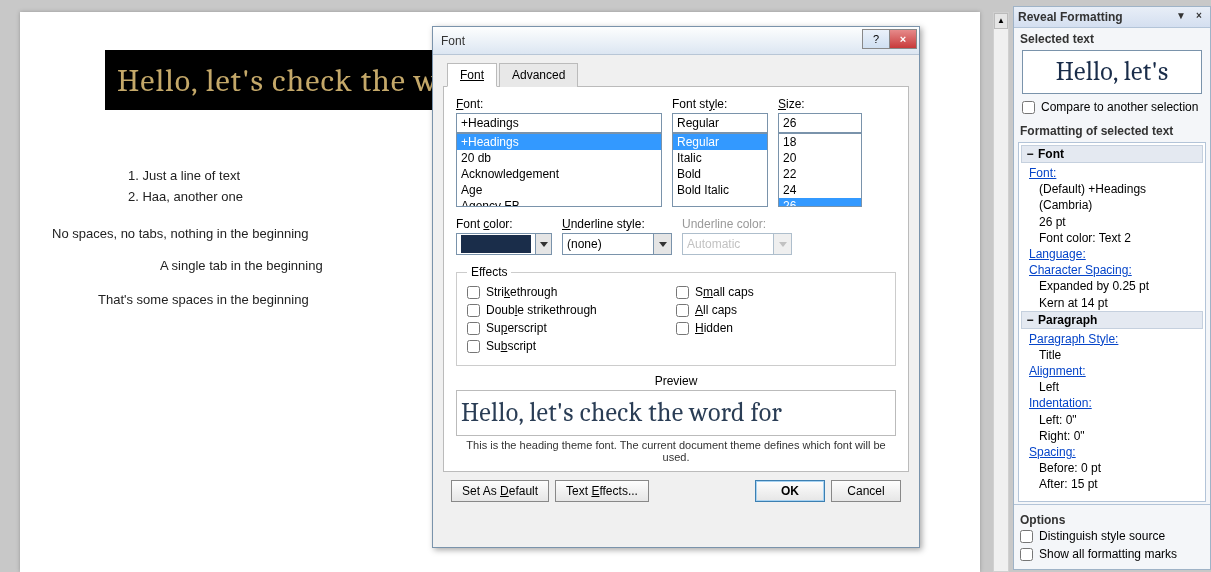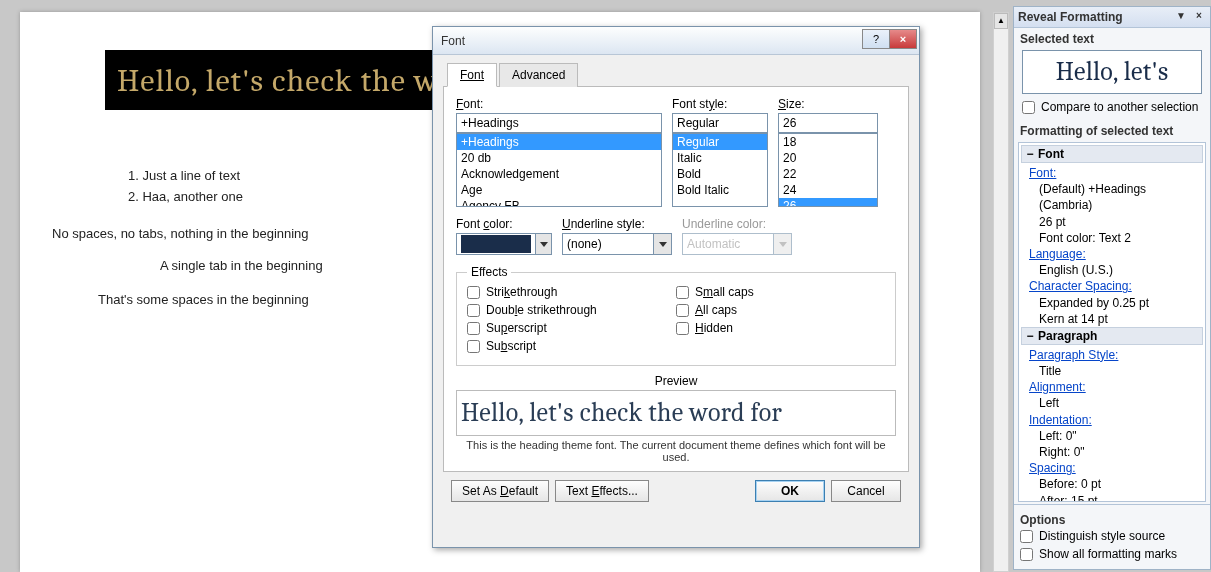--- a/index.html
+++ b/index.html
@@ -139,21 +139,21 @@
         <div class="col" style="width:96px;">
           <div class="lbl">Font st<span class="ul">y</span>le:</div>
           <input class="textinput" value="Regular" style="">
           <div class="listbox" style="height:74px;">
             <div class="opt selected">Regular</div>
             <div class="opt">Italic</div>
             <div class="opt">Bold</div>
             <div class="opt">Bold Italic</div>
           </div>
         </div>
-        <div class="col" style="width:100px;">
+        <div class="col" style="width:84px;">
           <div class="lbl"><span class="ul">S</span>ize:</div>
           <input class="textinput" value="26" style="">
           <div class="listbox" style="height:74px;">
             <div class="opt">18</div>
             <div class="opt">20</div>
             <div class="opt">22</div>
             <div class="opt">24</div>
             <div class="opt selected">26</div>
           </div>
         </div>
@@ -276,21 +276,20 @@
   <div class="pane-scrollarea">
     <div class="group-header">
         <span>Font</span>
       </div>
     <div class="pane-line ind1"><span class="link">Font:</span></div>
     <div class="pane-line ind2">(Default) +Headings</div>
     <div class="pane-line ind2">(Cambria)</div>
     <div class="pane-line ind2">26 pt</div>
     <div class="pane-line ind2">Font color: Text 2</div>
     <div class="pane-line ind1"><span class="link">Language:</span></div>
-    <div class="pane-line ind2">English (U.S.)</div>
     <div class="pane-line ind1"><span class="link">Character Spacing:</span></div>
     <div class="pane-line ind2">Expanded by  0.25 pt</div>
     <div class="pane-line ind2">Kern at 14 pt</div>
 
     <div class="group-header">
         <span>Paragraph</span>
       </div>
     <div class="pane-line ind1"><span class="link">Paragraph Style:</span></div>
     <div class="pane-line ind2">Title</div>
     <div class="pane-line ind1"><span class="link">Alignment:</span></div>

